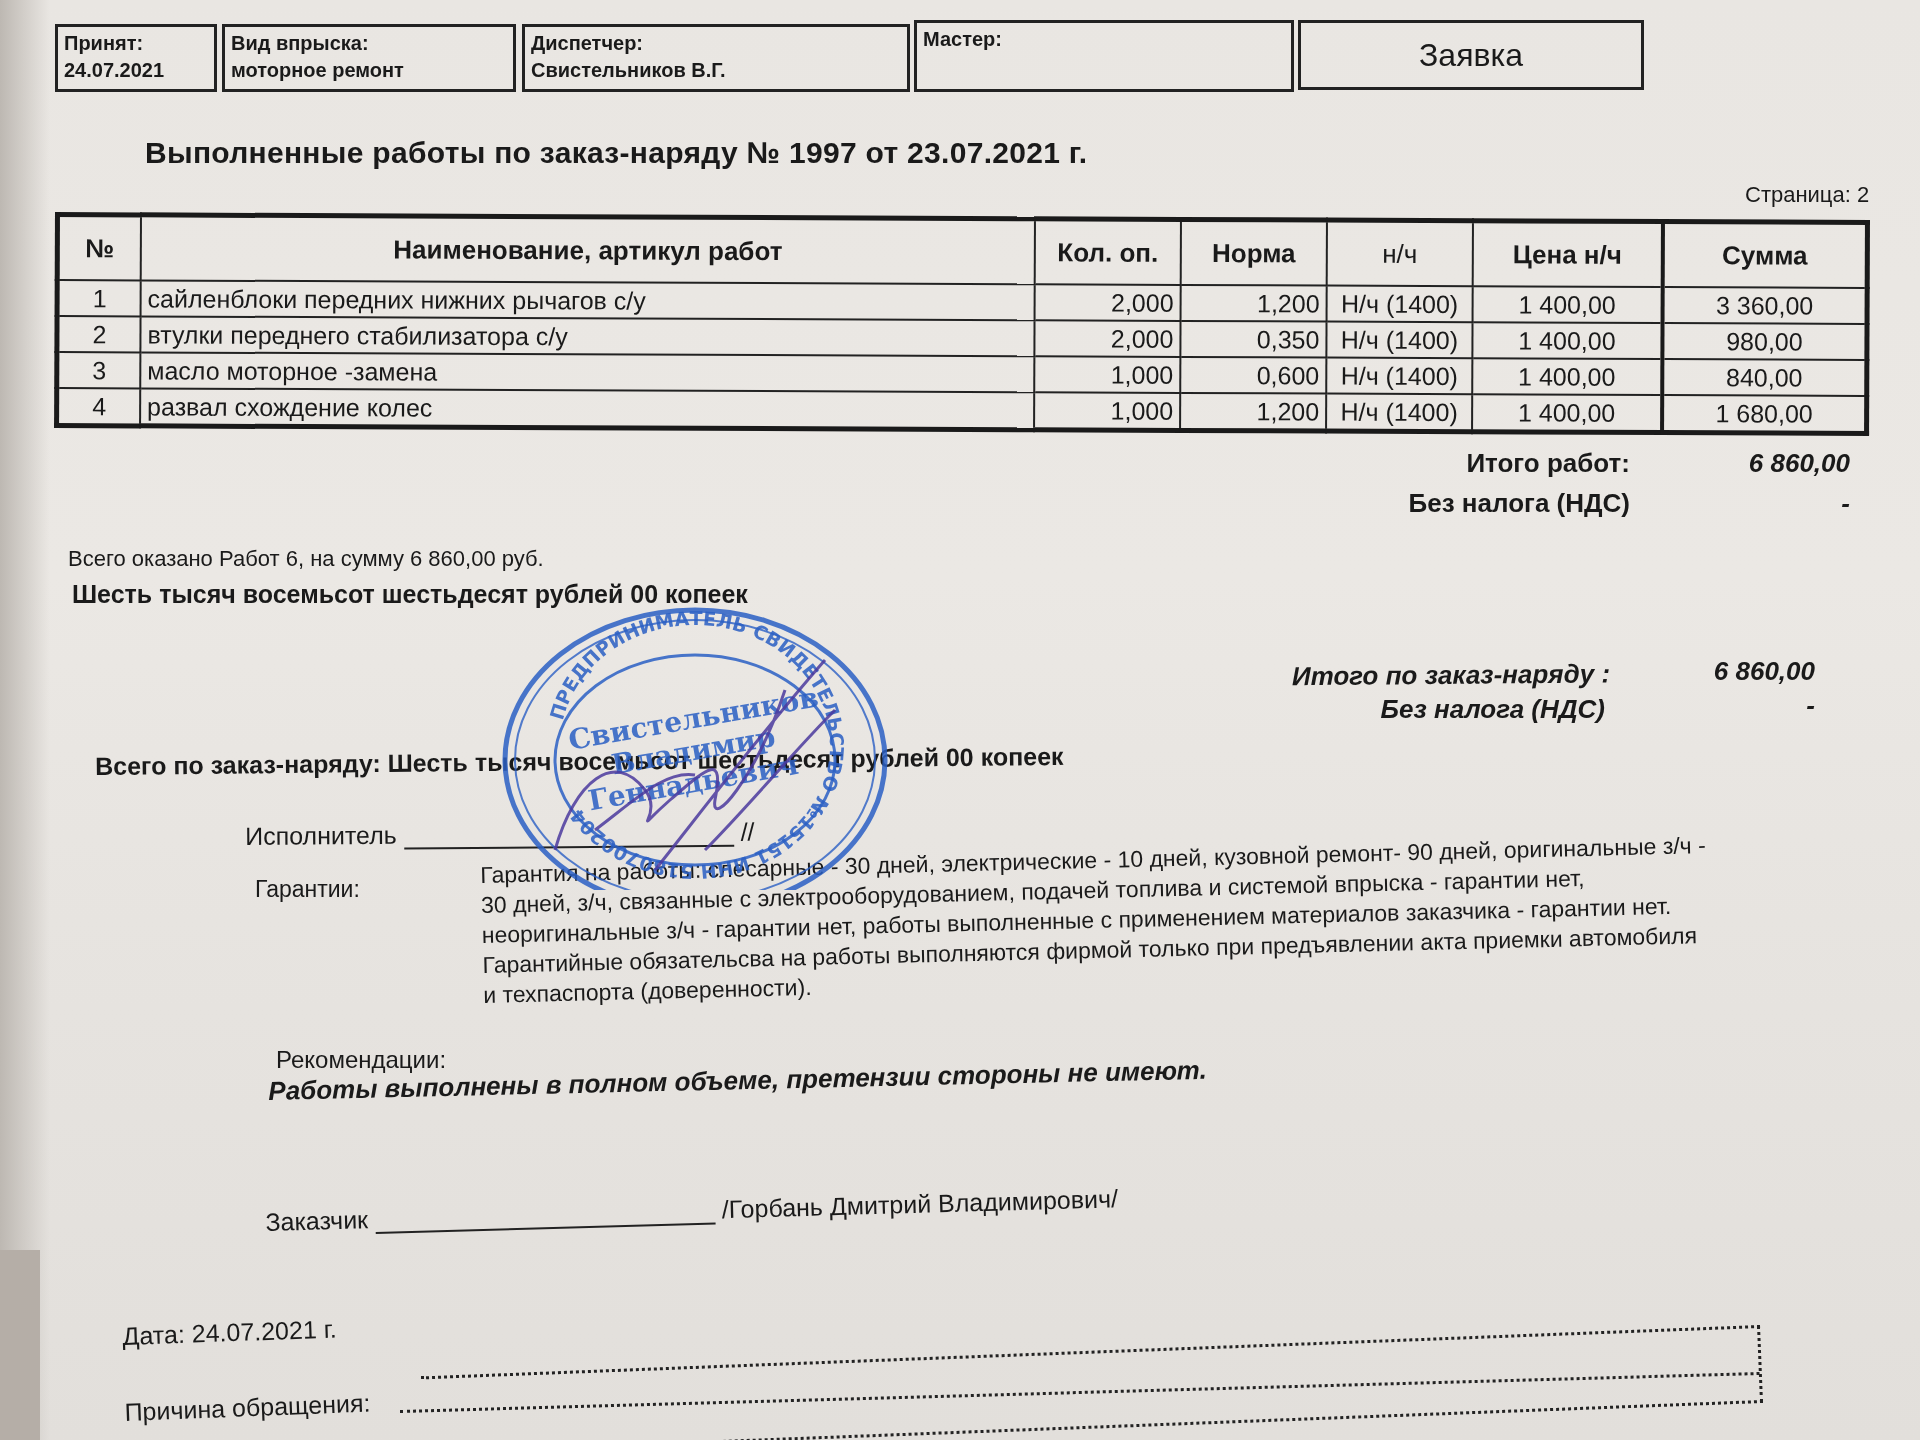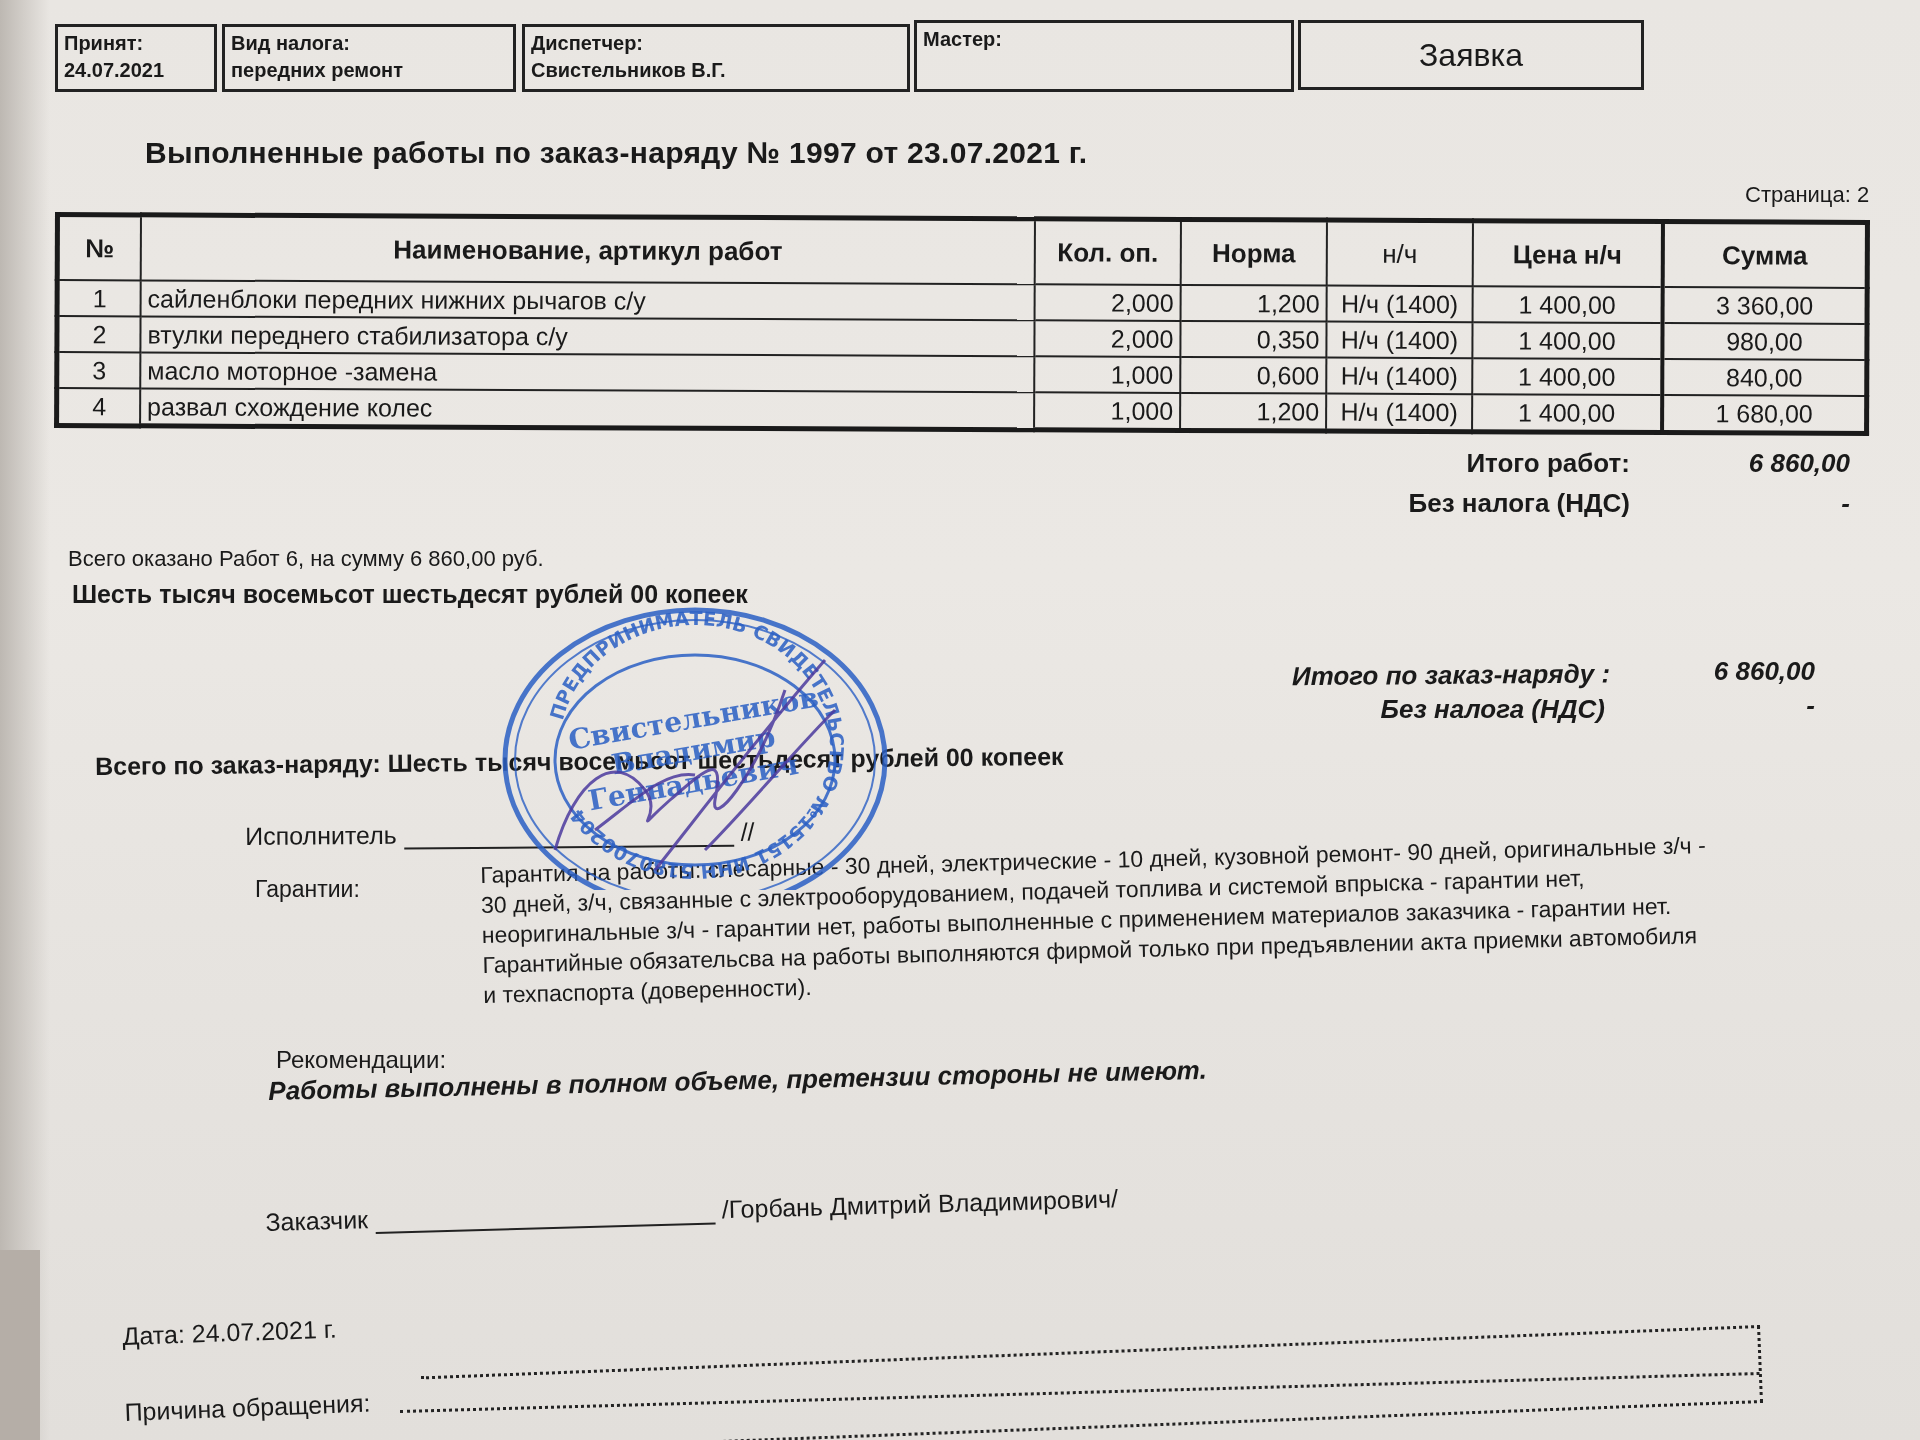--- a/index.html
+++ b/index.html
@@ -184,22 +184,22 @@
 
 <div class="paper">
   <div class="page-left-shadow"></div>
   <div class="bottom-left-bg"></div>
 
   <div class="hdr-box" style="left:55px; top:24px; width:162px; height:68px;">
     <span class="lbl">Принят:</span>
     <span class="val">24.07.2021</span>
   </div>
   <div class="hdr-box" style="left:222px; top:24px; width:294px; height:68px;">
-    <span class="lbl">Вид налога:</span>
-    <span class="val">передних ремонт</span>
+    <span class="lbl">Вид впрыска:</span>
+    <span class="val">моторное ремонт</span>
   </div>
   <div class="hdr-box" style="left:522px; top:24px; width:388px; height:68px;">
     <span class="lbl">Диспетчер:</span>
     <span class="val">Свистельников В.Г.</span>
   </div>
   <div class="hdr-box" style="left:914px; top:20px; width:380px; height:72px;">
     <span class="lbl">Мастер:</span>
     <span class="val"></span>
   </div>
   <div class="zayavka">

